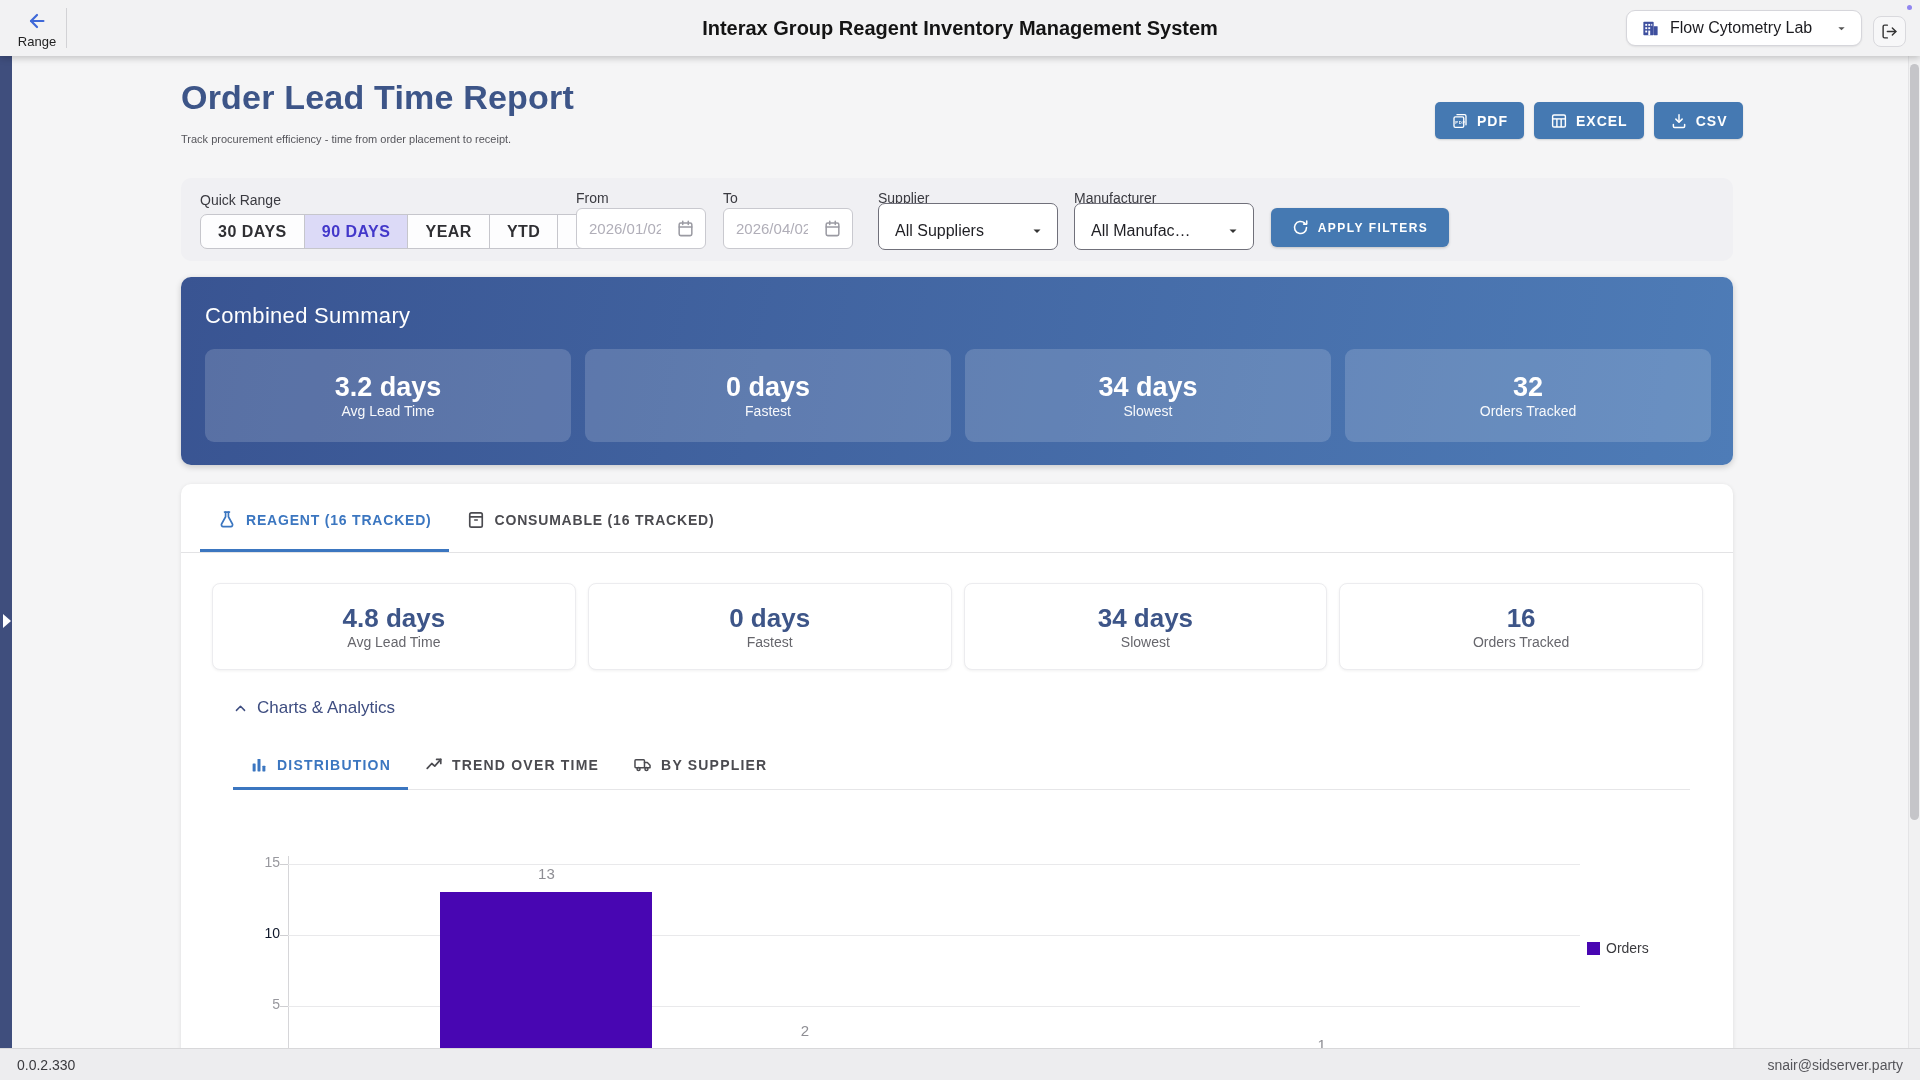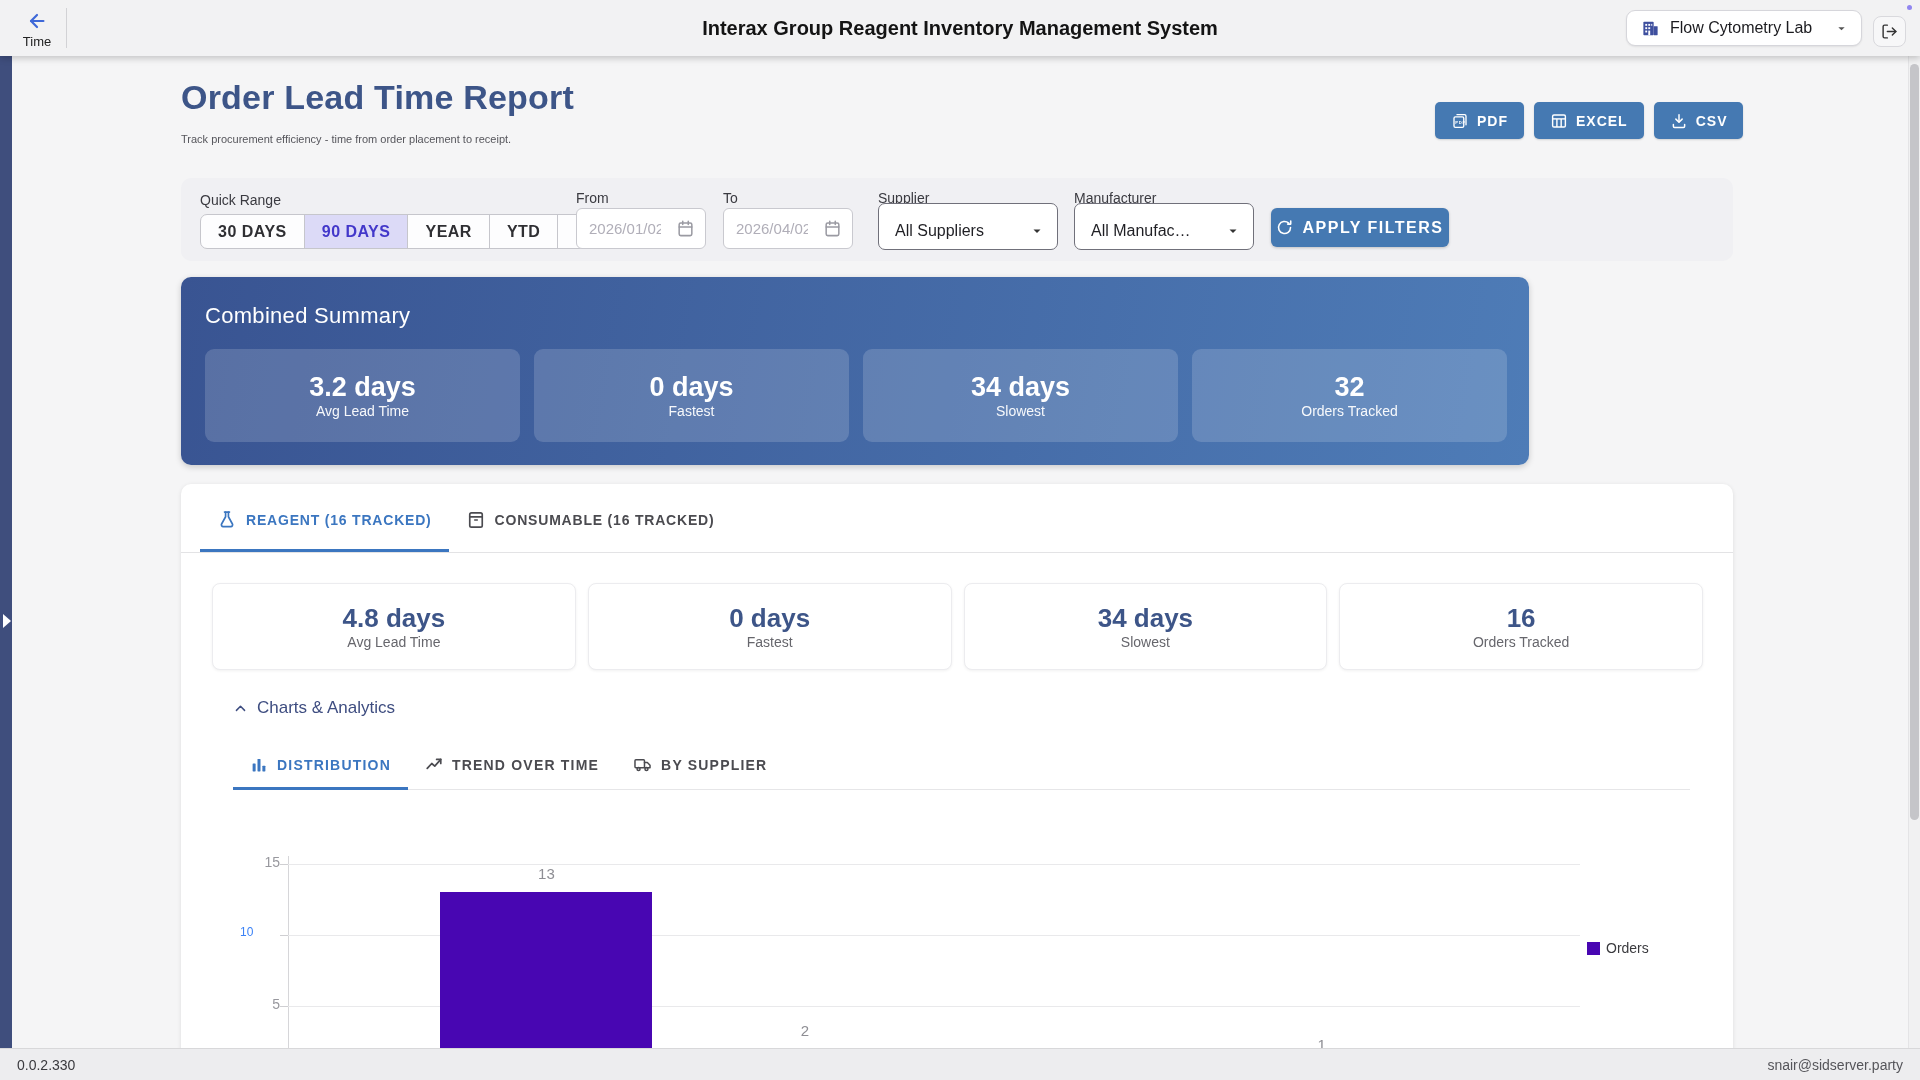--- a/index.html
+++ b/index.html
@@ -57,25 +57,25 @@
   .date-input { position:absolute; top:30px; width:130px; height:41px; background:#fff; border:1px solid #c9c9cf;
                 border-radius:6px; display:flex; align-items:center; padding:0 10px 0 12px; cursor:text; }
   .date-input .val { font-size:15px; color:#b0aeb8; max-width:72px; overflow:hidden; white-space:nowrap; }
   .date-input .cal { margin-left:auto; display:flex; }
   .select-box { position:absolute; top:25px; width:180px; height:47px; background:#fff; border:1px solid #70707a;
                 border-radius:7px; display:flex; align-items:center; padding:8px 14px 0 16px; cursor:pointer; }
   .select-box .val { font-size:16px; color:#1f1f24; white-space:nowrap; overflow:hidden; text-overflow:ellipsis; }
   .select-box .caret { margin-left:auto; }
   .apply-btn { position:absolute; left:1090px; top:30px; width:178px; height:39px; background:#4579b2; color:#fff;
                border:none; border-radius:6px; display:flex; align-items:center; justify-content:center; gap:9px;
-               font-size:16px; font-weight:700; letter-spacing:1.5px; cursor:pointer; box-shadow:0 1px 3px rgba(0,0,0,.2);
+               font-size:12px; font-weight:700; letter-spacing:1.5px; cursor:pointer; box-shadow:0 1px 3px rgba(0,0,0,.2);
                font-family:"Liberation Sans", sans-serif; }
 
   
-  .summary-panel { position:absolute; left:181px; top:277px; width:1348px; height:188px; border-radius:10px;
+  .summary-panel { position:absolute; left:181px; top:277px; width:1552px; height:188px; border-radius:10px;
                    background:linear-gradient(100deg,#395492 0%, #4e7cb7 100%); box-shadow:0 2px 6px rgba(0,0,0,.18); }
   .summary-title { position:absolute; left:24px; top:26px; font-size:22px; font-weight:500; color:#fff; letter-spacing:.3px; }
   .summary-tiles { position:absolute; left:24px; right:22px; top:72px; height:93px; display:flex; gap:14px; }
   .summary-tile { flex:1; background:rgba(255,255,255,.16); border-radius:9px; display:flex; flex-direction:column;
                   align-items:center; justify-content:center; }
   .summary-tile .num { font-size:27px; font-weight:700; color:#fff; }
   .summary-tile .cap { font-size:14px; color:rgba(255,255,255,.95); }
 
   
   .main-card { position:absolute; left:181px; top:484px; width:1552px; height:600px; background:#fff;
@@ -116,21 +116,21 @@
 <div class="screen">
 
   <div class="topbar">
     <button class="back-btn">
       <span>
         <svg width="22" height="22" viewBox="0 0 24 24" fill="none" stroke="#3e68d8" stroke-width="2.4" stroke-linecap="round" stroke-linejoin="round">
           <line x1="19" y1="12" x2="5.5" y2="12"></line>
             <polyline points="12 18.5 5.5 12 12 5.5"></polyline>
         </svg>
       </span>
-      <span class="lbl">Time</span>
+      <span class="lbl">Range</span>
     </button>
     <div class="topbar-divider"></div>
     <div class="app-title">Interax Group Reagent Inventory Management System</div>
 
     <div class="lab-select">
       <span>
         <svg width="19" height="19" viewBox="0 0 24 24">
           <rect x="3" y="3.5" width="13" height="17" rx="1" fill="#3e4f9e"></rect>
           <rect x="16" y="9" width="5" height="11.5" rx="0.5" fill="#3e4f9e"></rect>
           <rect x="5.4" y="6.2" width="2.4" height="2.4" fill="#fff"></rect>
@@ -380,21 +380,21 @@
       </button>
     </div>
 
     <div id="chart-host">
         <div style="position: absolute; left: 107px; top: 32px; width: 1px; height: 241px; background: rgb(214, 214, 217);"></div>
         <div style="position: absolute; left: 107px; top: 182px; width: 1292px; height: 1px; background: rgb(233, 233, 235);"></div>
         <div style="position: absolute; left: 99px; top: 182px; width: 8px; height: 1px; background: rgb(207, 207, 210);"></div>
         <div style="position: absolute; left: 59px; top: 172px; width: 40px; text-align: right; font-size: 14px; color: rgb(152, 152, 158);">5</div>
         <div style="position: absolute; left: 107px; top: 111px; width: 1292px; height: 1px; background: rgb(233, 233, 235);"></div>
         <div style="position: absolute; left: 99px; top: 111px; width: 8px; height: 1px; background: rgb(207, 207, 210);"></div>
-        <div style="position: absolute; left: 59px; top: 101px; width: 40px; font-size: 12px; color: #3b82f6;">10</div>
+        <div style="position: absolute; left: 59px; top: 101px; width: 40px; text-align: right; font-size: 14px; color: #0f172a;">10</div>
         <div style="position: absolute; left: 107px; top: 40px; width: 1292px; height: 1px; background: rgb(233, 233, 235);"></div>
         <div style="position: absolute; left: 99px; top: 40px; width: 8px; height: 1px; background: rgb(207, 207, 210);"></div>
         <div style="position: absolute; left: 59px; top: 30px; width: 40px; text-align: right; font-size: 14px; color: rgb(152, 152, 158);">15</div>
         <div style="position: absolute; left: 259.4px; top: 68.4px; width: 212px; height: 184.6px; background: rgb(72, 6, 178);"></div>
         <div style="position: absolute; left: 325.4px; top: 41.4px; width: 80px; text-align: center; font-size: 15px; color: rgb(142, 142, 148);">13</div>
         <div style="position: absolute; left: 517.8px; top: 224.6px; width: 212px; height: 28.4px; background: rgb(72, 6, 178);"></div>
         <div style="position: absolute; left: 583.8px; top: 197.6px; width: 80px; text-align: center; font-size: 15px; color: rgb(142, 142, 148);">2</div>
         <div style="position: absolute; left: 842.2px; top: 226px; width: 80px; text-align: center; font-size: 15px; color: rgb(142, 142, 148);">0</div>
         <div style="position: absolute; left: 1034.6px; top: 238.8px; width: 212px; height: 14.2px; background: rgb(72, 6, 178);"></div>
         <div style="position: absolute; left: 1100.6px; top: 211.8px; width: 80px; text-align: center; font-size: 15px; color: rgb(142, 142, 148);">1</div>

